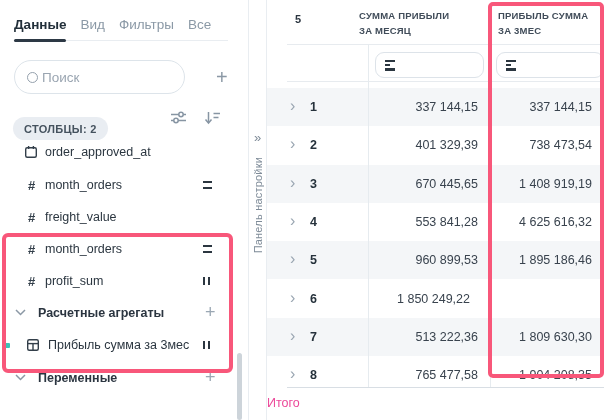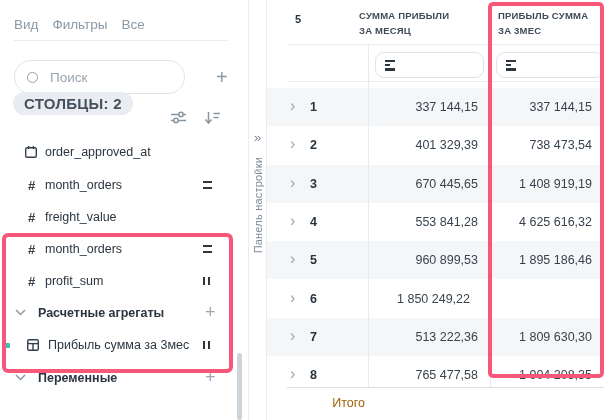--- a/index.html
+++ b/index.html
@@ -8,28 +8,28 @@
   #root { position:relative; width:611px; height:420px; background:#fff; overflow:hidden; color:#2b3640; }
 
   
   .sidebar { position:absolute; left:0; top:0; width:248px; height:420px; background:#fff; }
 
   .tabs-wrap { position:absolute; left:14px; top:12px; width:214px; height:29px; border-bottom:1px solid #e9edf1; display:flex; gap:14px; }
   .tab { font-size:13.5px; color:#8b99a6; font-weight:500; line-height:26px; position:relative; cursor:pointer; white-space:nowrap; }
   .tab.active { color:#222f3a; font-weight:700; }
   .tab.active::after { content:""; position:absolute; left:0; right:0; bottom:-2px; height:3px; background:#2d3945; border-radius:2px; }
 
-  .search-box { position:absolute; left:14px; top:60px; width:171px; height:34px; border:1px solid #dde4ea; border-radius:17px; display:flex; align-items:center; padding:0 12px; gap:12px; background:#fff; }
+  .search-box { position:absolute; left:14px; top:60px; width:171px; height:34px; border:1px solid #dde4ea; border-radius:17px; display:flex; align-items:center; padding:0 12px; gap:4px; background:#fff; }
   .search-circle { width:11px; height:11px; border:1.6px solid #95a1ad; border-radius:50%; flex:0 0 auto; }
   .search-box input { border:none; outline:none; width:100%; font-size:13.5px; font-family:inherit; color:#2b3640; background:transparent; }
   .search-box input::placeholder { color:#9aa5b1; }
   .plus-btn { position:absolute; font-size:20px; font-weight:400; color:#8b98a5; background:none; border:none; cursor:pointer; line-height:1; font-family:inherit; }
   .plus-search { left:216px; top:67px; }
 
-  .badge { position:absolute; top:92px; height:23px; background:#e9edf2; border-radius:12px; font-size:15px; font-weight:700; letter-spacing:.3px; color:#45525e; display:flex; align-items:center; padding:2px 11px; border:none; font-family:inherit; cursor:pointer; }
+  .badge { position:absolute; top:117px; height:23px; background:#e9edf2; border-radius:12px; font-size:11px; font-weight:700; letter-spacing:.3px; color:#45525e; display:flex; align-items:center; padding:2px 11px; border:none; font-family:inherit; cursor:pointer; }
   .badge1 { left:13px; }
   .badge2 { left:103px; }
   .icon-tune { position:absolute; left:169px; top:108px; width:19px; height:19px; cursor:pointer; }
   .icon-sort { position:absolute; left:203px; top:108px; width:19px; height:19px; cursor:pointer; }
 
   .frow, .srow { position:absolute; left:0; width:238px; height:32px; display:flex; align-items:center; cursor:pointer; }
   .ficon { position:absolute; left:24px; width:15px; text-align:center; color:#333f4a; }
   .hash { font-size:13px; font-weight:600; color:#333f4a; }
   .flabel { position:absolute; left:45px; font-size:12.5px; color:#2b3640; white-space:nowrap; }
   .frow.computed .flabel { left:48px; }
@@ -71,37 +71,38 @@
   .trow:nth-child(odd) { background:#f4f6f8; }
   .tc { font-size:12.5px; color:#39434e; }
   .c1 { width:101px; position:relative; height:100%; }
   .rchev { position:absolute; left:23px; top:50%; transform:translateY(-54%); font-size:16px; color:#9aa6b2; line-height:1; cursor:pointer; }
   .rnum { position:absolute; left:43px; top:50%; transform:translateY(-50%); font-weight:700; color:#26323c; }
   .c2 { width:122px; text-align:right; padding-right:12px; }
   .c3 { width:114px; text-align:right; padding-right:12px; }
 
   .totals { position:absolute; left:0; bottom:0; width:344px; height:33px; background:#fff; z-index:4; }
   .totals .tline { position:absolute; left:20px; width:317px; top:0; height:1px; background:#d8dee4; }
-  .totals-label { position:absolute; left:0; width:98px; top:9px; text-align:right; font-size:12.5px; color:#a16207; }
+  .totals-label { position:absolute; left:0; width:98px; top:9px; text-align:left; font-size:12.5px; color:#ec4899; }
 
   
   .hl-box { position:absolute; border:4px solid #f8577a; border-radius:6px; z-index:6; pointer-events:none; }
   .hl-left { left:2px; top:233px; width:231px; height:140px; }
   .hl-right { left:488px; top:2px; width:116px; height:376px; border-radius:5px; }
 
   svg { display:block; }
 </style>
 </head>
 <body>
 
 <div id="root">
 
   <aside class="sidebar">
 
     <div class="tabs-wrap">
+      <span class="tab active">Данные</span>
       <span class="tab">Вид</span>
       <span class="tab">Фильтры</span>
       <span class="tab">Все</span>
     </div>
 
     <div class="search-box">
       <span class="search-circle"></span>
       <input type="text" placeholder="Поиск" style="">
     </div>
     <button class="plus-btn plus-search">+</button>

